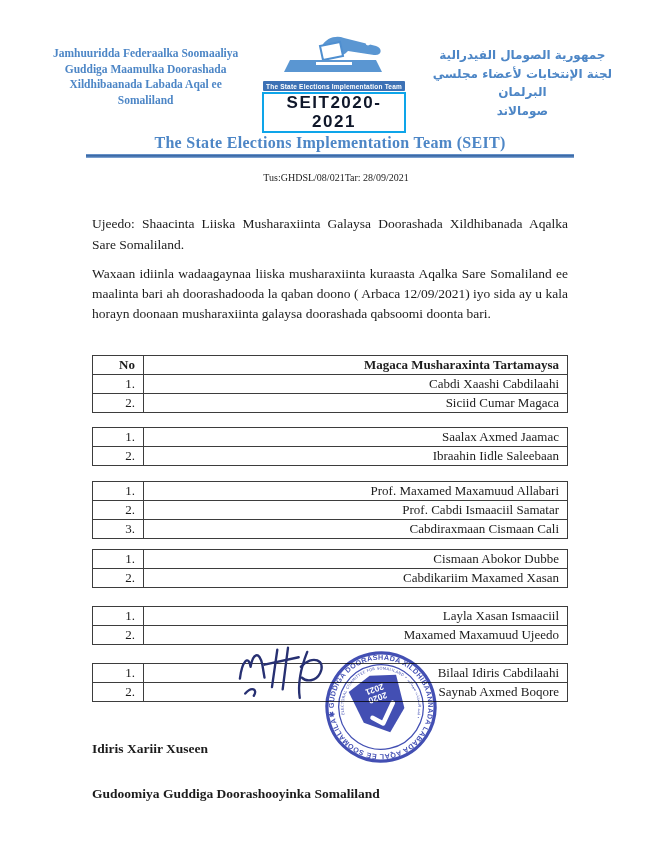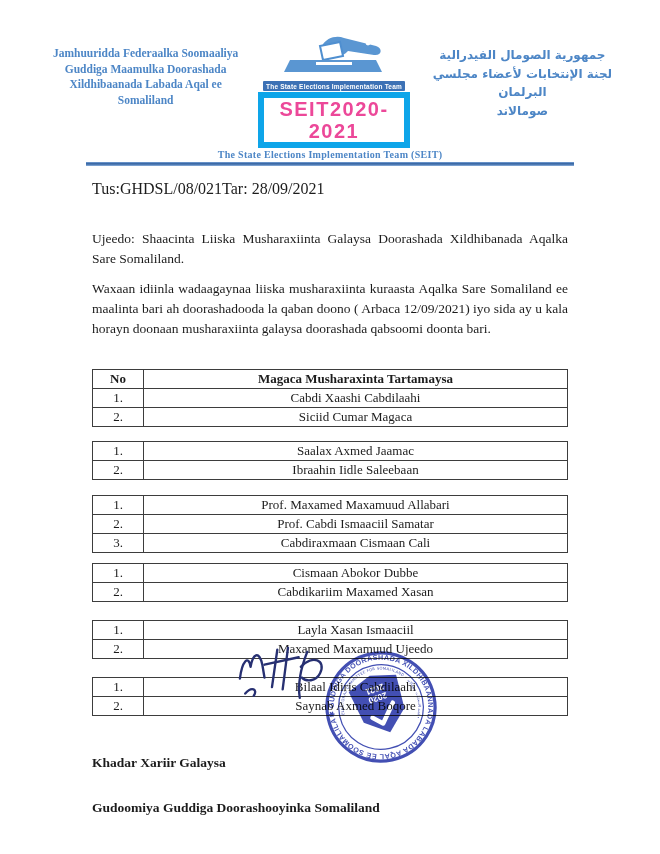--- a/index.html
+++ b/index.html
@@ -31,49 +31,49 @@
   }
   .logo-banner {
     margin:1px auto 0; width:142px;
     background:#3c71b5; color:#ffffff;
     font-family:"Liberation Sans", sans-serif;
     font-size:6.5px; font-weight:bold; letter-spacing:.2px;
     padding:1.5px 0; border-radius:1px;
   }
   .seit-box {
     margin:1px auto 0; width:138px;
-    border:6px solid #0ea5e9;
-    color:#ec4899; font-family:"Liberation Sans", sans-serif;
-    font-weight:bold; font-size:20px; letter-spacing:1.5px;
+    border:2px solid #0ea5e9;
+    color:#0f172a; font-family:"Liberation Sans", sans-serif;
+    font-weight:bold; font-size:17px; letter-spacing:1.5px;
     line-height:1.1; padding:0 1px;
   }
   .subtitle {
     text-align:center; color:var(--hblue);
-    font-weight:bold; font-size:10px; letter-spacing:.3px;
+    font-weight:bold; font-size:16px; letter-spacing:.3px;
     margin-top:1px;
   }
   .rule {
     height:4px; margin:2px 86px 0 86px;
     background:linear-gradient(to bottom,#7aa3d6 0%,#2f5f9e 45%,#8fb2dd 100%);
   }
   
   .meta-row {
-    display:flex; justify-content:flex-start;
-    margin:14px 80px 0 92px; font-size:16px;
+    display:flex; justify-content:center;
+    margin:14px 80px 0 92px; font-size:10px;
   }
   .par { margin:8px 92px; text-align:justify; font-size:13.5px; line-height:1.5; }
   .subject { margin-top:31px; }
   .bodytext { margin-top:9px; }
   
   table.cand {
     width:476px; margin-left:92px; border-collapse:collapse;
     font-size:13px; table-layout:fixed;
   }
   table.cand th, table.cand td {
-    border:1px solid #3d3d3d; padding:0.5px 8px; text-align:center;
+    border:1px solid #3d3d3d; padding:0.5px 8px; text-align:right;
     white-space:nowrap; overflow:hidden; height:17px;
   }
   .no-col { width:34px; }
   table.cand th { font-weight:bold; }
   #t1{margin-top:30px} #t2{margin-top:14px} #t3{margin-top:15px}
   #t4{margin-top:10px} #t5{margin-top:18px} #t6{margin-top:18px}
   
   .sig-block { margin:39px 92px 0; font-size:13.5px; font-weight:bold; }
   .sig-title { margin-top:29px; }
   .sig-ink { position:absolute; left:234px; top:638px; width:108px; height:62px; }
@@ -209,21 +209,21 @@
       <td>Bilaal Idiris Cabdilaahi</td>
     </tr>
     <tr>
       <td class="no-col">2.</td>
       <td>Saynab Axmed Boqore</td>
     </tr>
   </tbody>
     </table>
 
   <div class="sig-block">
-    <div class="sig-name">Khadar Xariir Galaysa</div>
+    <div class="sig-name">Idiris Xariir Xuseen</div>
     <div class="sig-title">Gudoomiya Guddiga Doorashooyinka Somaliland</div>
   </div>
 
   <svg class="sig-ink" viewBox="0 0 100 58">
     <g stroke="#273072" stroke-width="2.2" fill="none" stroke-linecap="round" stroke-linejoin="round">
       <path d="M5,38 C7,22 13,15 15,27 C17,15 23,11 26,25 L28,37"></path>
       <path d="M40,11 L35,46"></path>
       <path d="M50,9 L45,48"></path>
       <path d="M28,25 L60,18"></path>
       <path d="M68,13 C62,28 59,43 61,56"></path>

